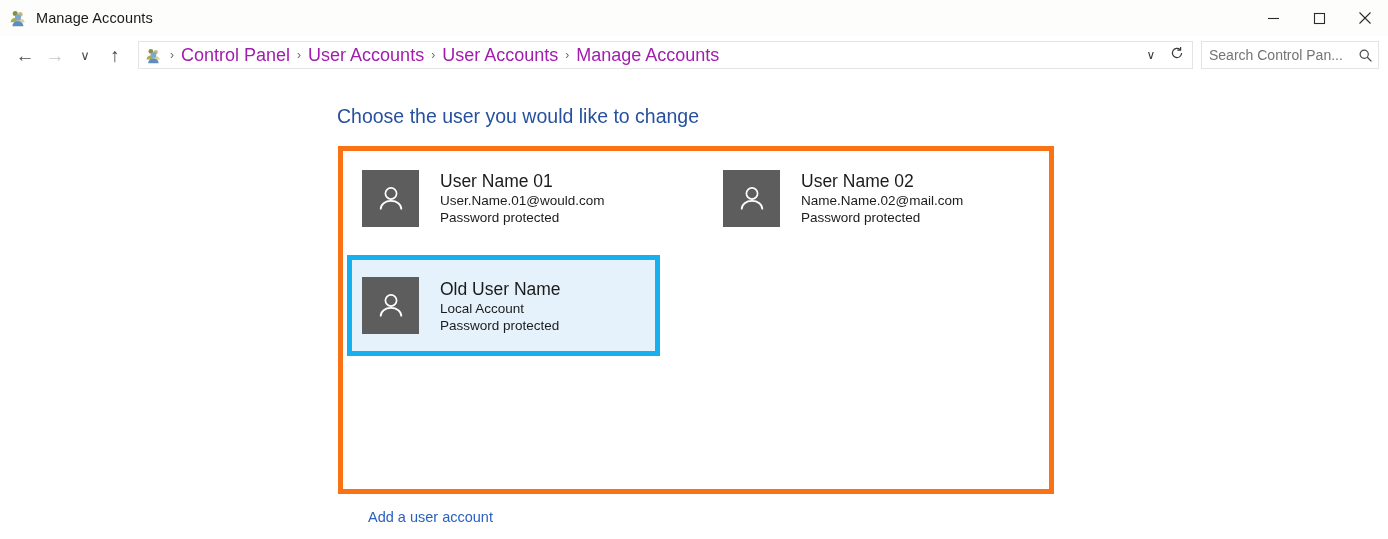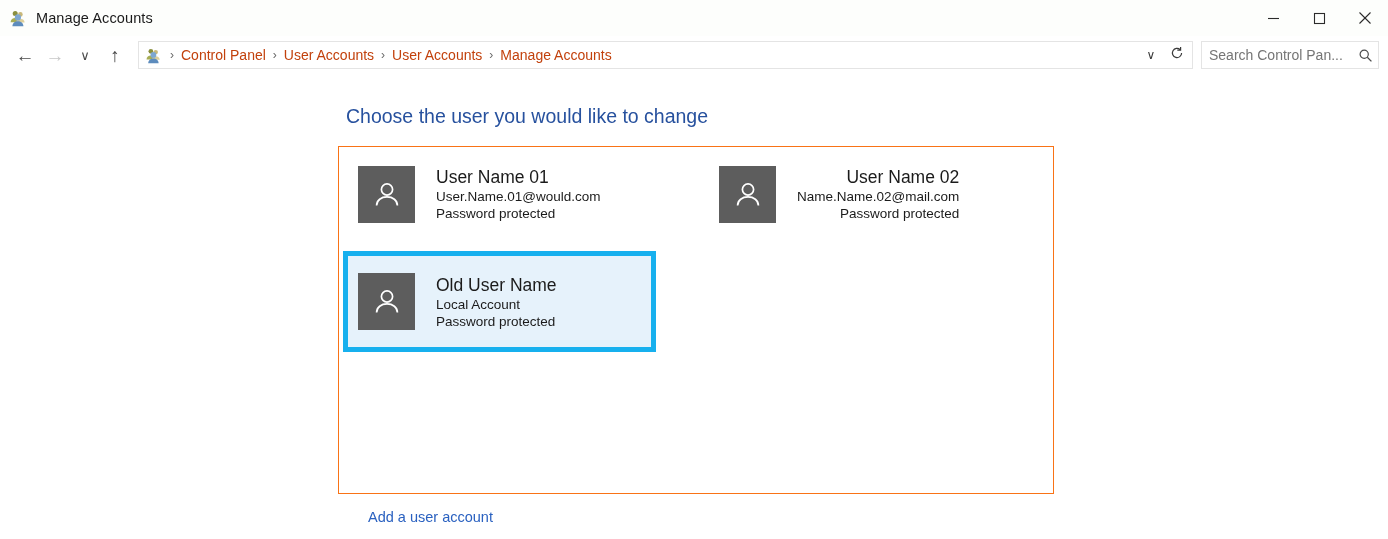--- a/index.html
+++ b/index.html
@@ -97,22 +97,22 @@
     position: relative;
     flex: 0 0 auto;
   }
   .crumbs {
     display: flex;
     align-items: center;
     flex: 1 1 auto;
     min-width: 0;
   }
   .crumb {
-    font-size: 14px;
-    color: #c2410c;
+    font-size: 18px;
+    color: #a21caf;
     white-space: nowrap;
     padding: 0 3px;
   }
   .crumb-sep {
     color: #6a6a6a;
     font-size: 12px;
     padding: 0 4px;
     user-select: none;
   }
   .crumb-tools {
@@ -175,40 +175,39 @@
     bottom: 0;
     background: #ffffff;
   }
   .page-heading {
     position: absolute;
     left: 337px;
     top: 29px;
     font-size: 19.5px;
     color: #27519e;
     white-space: nowrap;
-    margin-left: 9px;
   }
   .users-panel {
     position: absolute;
     left: 338px;
     top: 70px;
     width: 716px;
     height: 348px;
-    border: 1px solid #f97316;
+    border: 5px solid #f97316;
     background: #ffffff;
     box-sizing: border-box;
   }
   .user-card {
     position: absolute;
     display: flex;
     align-items: flex-start;
     box-sizing: border-box;
   }
   .user-card.c1 { left: 19px;  top: 19px; }
-  .user-card.c2 { left: 380px; top: 19px; text-align: right; }
+  .user-card.c2 { left: 380px; top: 19px; }
   .user-card.c3 {
     left: 4px;
     top: 104px;
     width: 313px;
     height: 101px;
     border: 5px solid #17b0ee;
     background: #e6f2fb;
     align-items: center;
     padding-left: 10px;
   }

